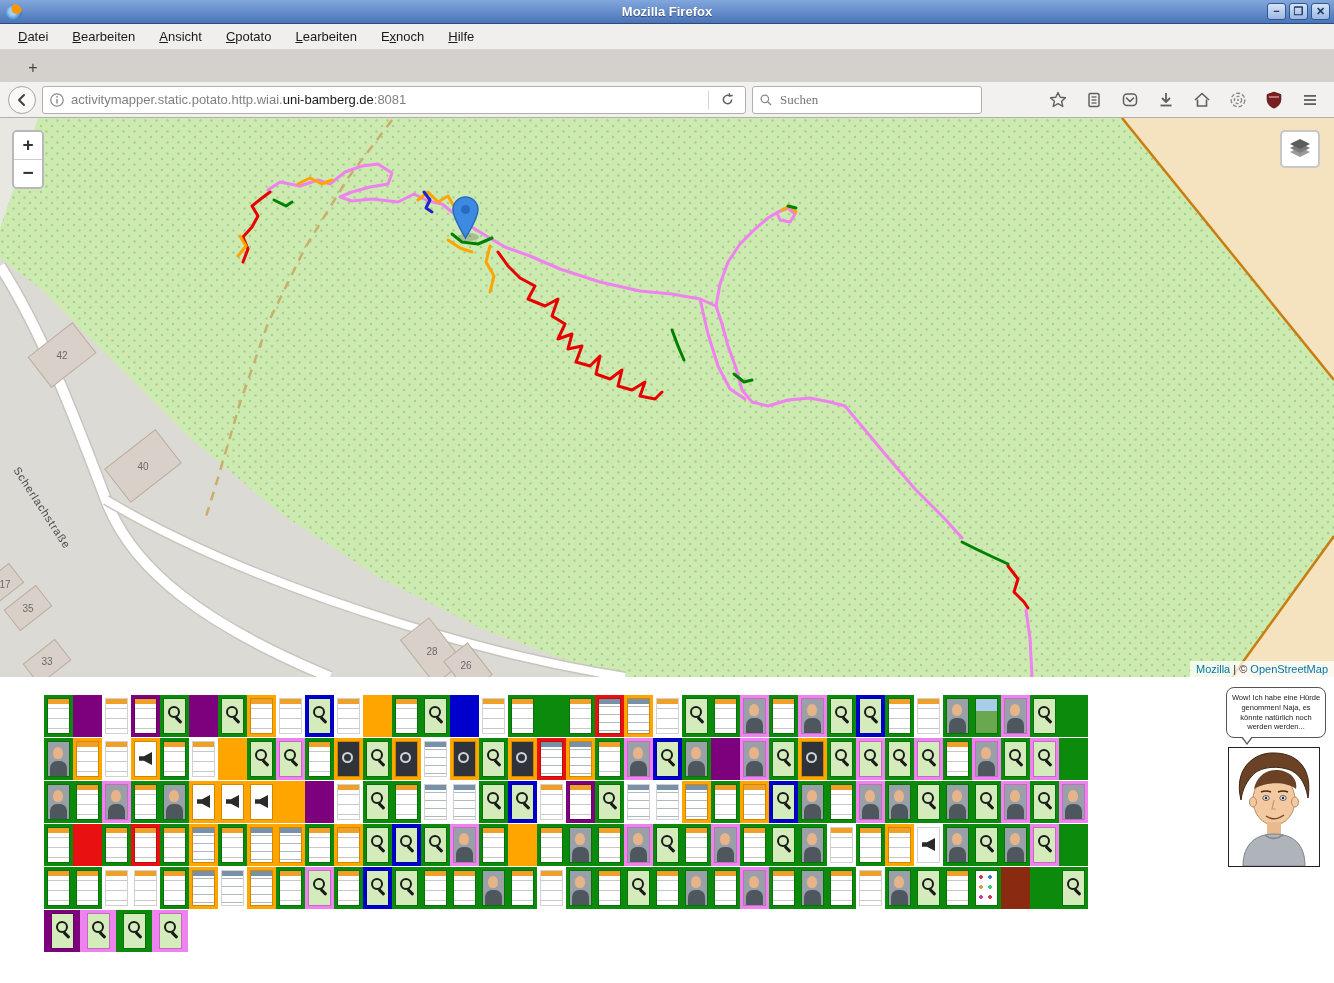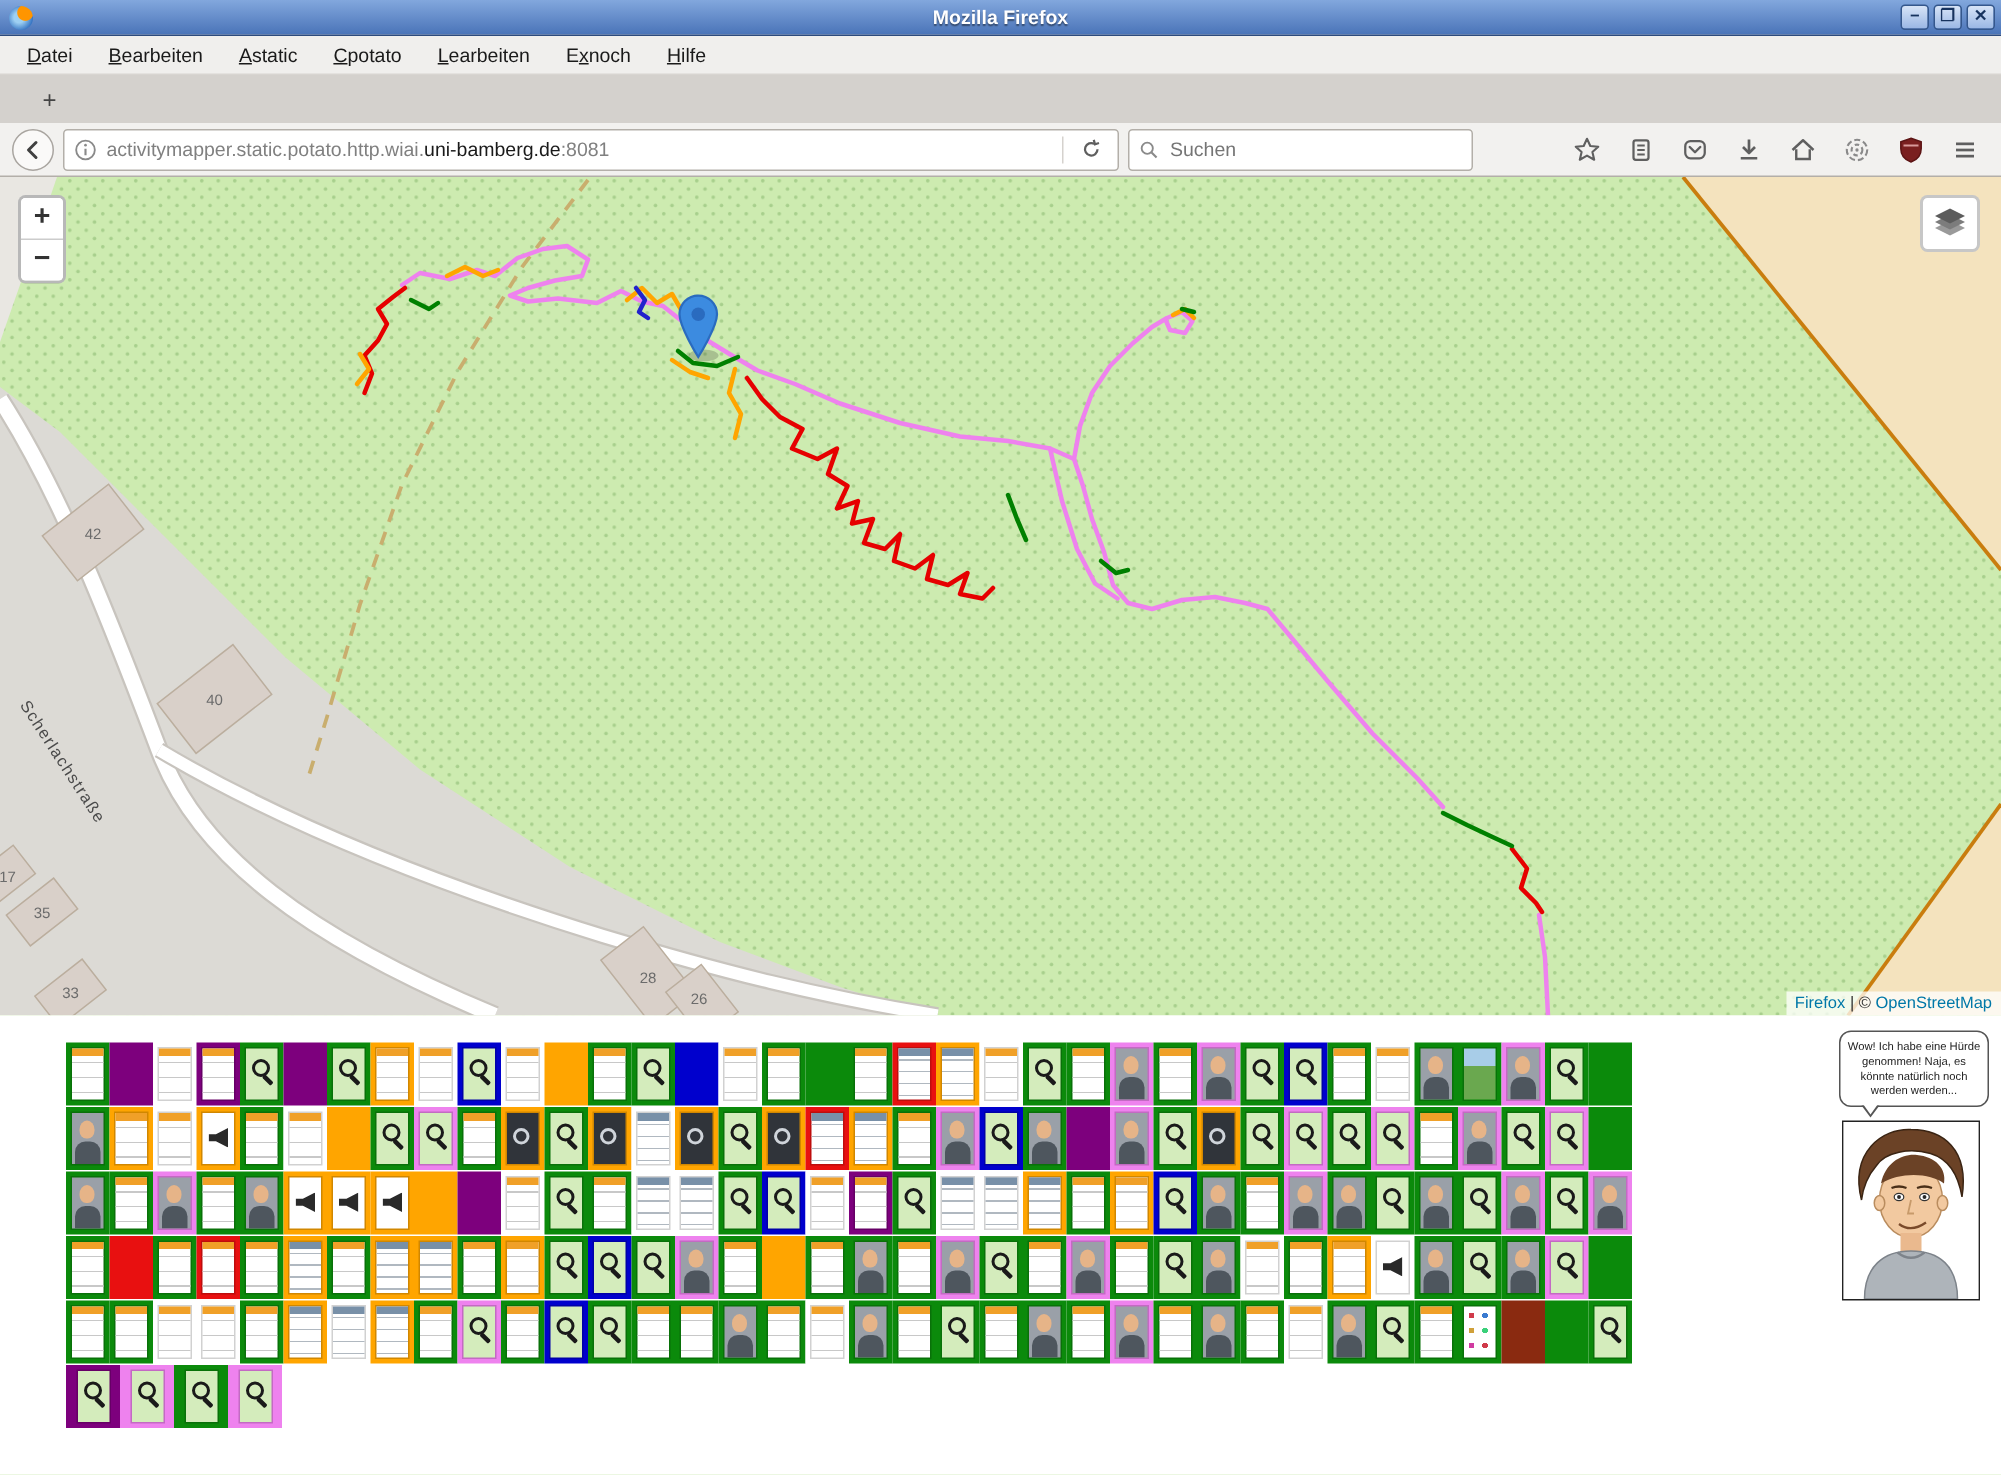--- a/index.html
+++ b/index.html
@@ -30,21 +30,21 @@
   
   .navbar{height:36px;flex:0 0 36px;background:#f2f1ef;border-bottom:1px solid #b3afa9;display:flex;align-items:center;padding:0 8px;gap:6px;box-sizing:border-box}
   .nav-back{width:28px;height:28px;border-radius:50%;border:1px solid #a9a5a0;background:#faf9f8;display:flex;align-items:center;justify-content:center;box-sizing:border-box}
   .urlbar{flex:0 0 704px;height:28px;background:#fff;border:1px solid #b3afa9;border-radius:3px;display:flex;align-items:center;padding:0 6px;gap:6px;font-size:13px;box-sizing:border-box}
   .url-pre,.url-port{color:#808080}
   .url-host{color:#1a1a1a}
   .u-spacer{flex:1}
   .url-divider{width:1px;height:18px;background:#d5d2ce}
   .reload-btn{width:24px;display:flex;align-items:center;justify-content:center}
   .searchbar{flex:0 0 230px;height:28px;background:#fff;border:1px solid #b3afa9;border-radius:3px;display:flex;align-items:center;padding:0 6px;gap:5px;box-sizing:border-box}
-  .searchbar input{border:none;outline:none;flex:1;font-size:13px;font-family:Liberation Sans, sans-serif;color:#4d7c0f;min-width:0;background:transparent}
+  .searchbar input{border:none;outline:none;flex:1;font-size:13px;font-family:Liberation Serif, serif;color:#4d7c0f;min-width:0;background:transparent}
   .nav-icons{margin-left:auto;display:flex;gap:4px;align-items:center}
   .icon-btn{width:32px;height:28px;display:flex;align-items:center;justify-content:center;border-radius:3px}
 
   
   .map{position:relative;height:559px;flex:0 0 559px;overflow:hidden;background:#cdebb0}
   .zoom-ctrl{position:absolute;top:12px;left:12px;width:28px;border:2px solid rgba(0,0,0,.28);border-radius:5px;overflow:hidden;background:#fff}
   .zoom-btn{height:27px;background:#fff;color:#333;font-weight:bold;font-size:19px;line-height:26px;text-align:center;cursor:pointer}
   .zoom-in{border-bottom:1px solid #ccc}
   .layers-ctrl{position:absolute;top:12px;right:14px;width:40px;height:38px;background:#fff;border:2px solid rgba(0,0,0,.22);border-radius:5px;display:flex;align-items:center;justify-content:center;box-sizing:border-box}
   .attribution{position:absolute;right:0;bottom:0;background:rgba(255,255,255,.75);font-size:11px;color:#333;padding:2px 6px;white-space:nowrap}
@@ -97,21 +97,21 @@
     <div class="win-controls">
       <div class="win-btn">−</div>
       <div class="win-btn">❐</div>
       <div class="win-btn">✕</div>
     </div>
   </div>
 
   <div class="menubar">
     <div class="menu-item"><span></span><span class="u">D</span><span>atei</span></div>
     <div class="menu-item"><span></span><span class="u">B</span><span>earbeiten</span></div>
-    <div class="menu-item"><span></span><span class="u">A</span><span>static</span></div>
+    <div class="menu-item"><span></span><span class="u">A</span><span>nsicht</span></div>
     <div class="menu-item"><span></span><span class="u">C</span><span>potato</span></div>
     <div class="menu-item"><span></span><span class="u">L</span><span>earbeiten</span></div>
     <div class="menu-item"><span>E</span><span class="u">x</span><span>noch</span></div>
     <div class="menu-item"><span></span><span class="u">H</span><span>ilfe</span></div>
   </div>
 
   <div class="tabbar">
     <div class="newtab">+</div>
   </div>
 
@@ -273,21 +273,21 @@
       <div class="zoom-btn">−</div>
     </div>
     <div class="layers-ctrl">
       <svg width="26" height="26" viewBox="0 0 26 26">
         <path d="M13,11 L23,16 L13,21 L3,16 Z" fill="#9a9a9a"></path>
         <path d="M13,7 L23,12 L13,17 L3,12 Z" fill="#7c7c7c"></path>
         <path d="M13,3 L23,8 L13,13 L3,8 Z" fill="#5c5c5c"></path>
       </svg>
     </div>
     <div class="attribution">
-      <a href="#">Firefox</a><span> | © </span><a href="#">OpenStreetMap</a>
+      <a href="#">Mozilla</a><span> | © </span><a href="#">OpenStreetMap</a>
     </div>
   </div>
 
   <div class="bottom">
     <div id="timeline-rows">
         <div class="tl-row">
           <div class="tile" style="background: rgb(11, 138, 11);">
             <div class="thumb t-f"></div>
           </div>
           <div class="tile" style="background: rgb(125, 0, 125);"></div>

